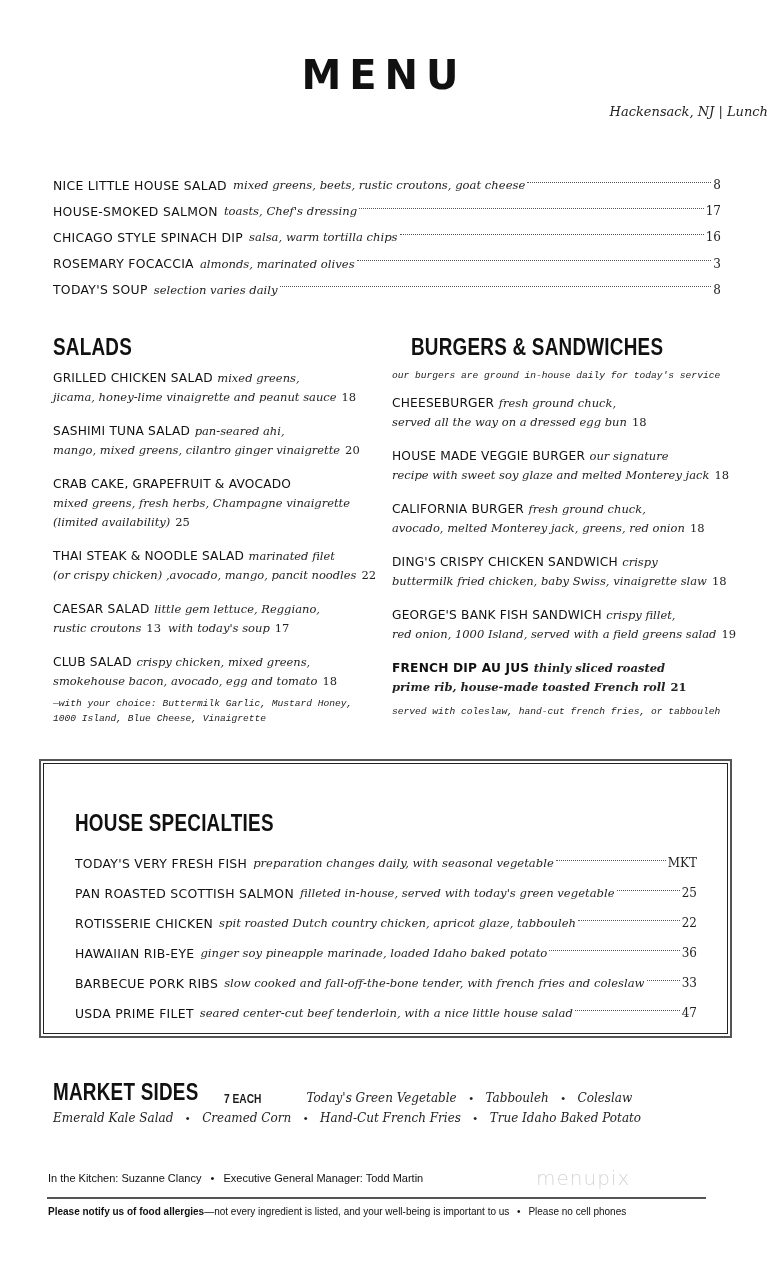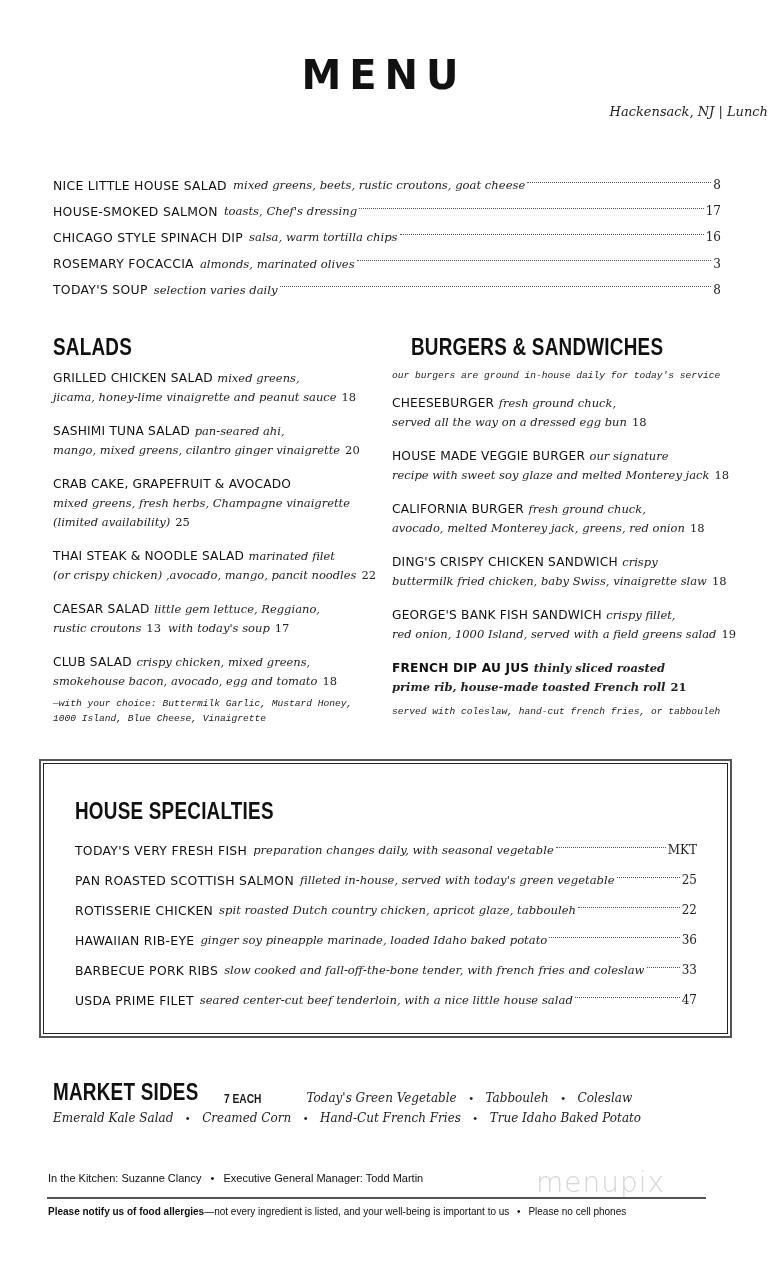--- a/index.html
+++ b/index.html
@@ -63,22 +63,22 @@
     }
 
     
     .spec-box {
       position: absolute; top: 759px; left: 39px; width: 693px; height: 279px;
       border: 2px solid #555; padding: 2px;
     }
     .spec-inner {
       width: 100%; height: 100%; border: 1px solid #222; position: relative;
     }
-    .spec-title { position: absolute; top: 34px; left: 31px; }
-    .spec-list { position: absolute; top: 71px; left: 31px; width: 622px; }
+    .spec-title { position: absolute; top: 46px; left: 31px; }
+    .spec-list { position: absolute; top: 84px; left: 31px; width: 622px; }
     .spec-list .leader-row { height: 30px; }
     .spec-list .leader-row .name { font-size: 12.4px; }
     .spec-list .leader-row .desc { font-size: 11.6px; }
 
     
     .sides { position: absolute; top: 1078px; left: 53px; width: 680px; }
     .sides .row1 { display: flex; align-items: flex-end; white-space: nowrap; height: 28px; gap: 16px; }
     .sides .each {
       font-family: "Liberation Sans", sans-serif; font-weight: 700; font-size: 12px; margin-left: -22px;
       transform: scaleX(0.85); transform-origin: left center; display: inline-block;
@@ -100,21 +100,21 @@
       position: absolute; top: 1197px; left: 47px; width: 659px; height: 2px; background: #555;
     }
     .footer-note {
       position: absolute; top: 1206px; left: 48px; white-space: nowrap;
       font-family: "Liberation Sans", sans-serif; font-size: 10px; color: #111;
     }
     .footer-note b { font-weight: 700; }
     .footer-note .bullet { margin: 0 5px; }
     .watermark {
       position: absolute; top: 1166px; left: 536px;
-      font-family: "DejaVu Sans", sans-serif; font-size: 28px; color: #d6d6d6; letter-spacing: 1px; font-weight: 300;
+      font-family: "DejaVu Sans", sans-serif; font-size: 20px; color: #d6d6d6; letter-spacing: 1px; font-weight: 300;
     }
   </style>
 </head>
 <body>
 
 <div class="title">MENU</div>
 <div class="subtitle">Hackensack, NJ | Lunch</div>
 
 <div class="starters">
   <div class="leader-row">

